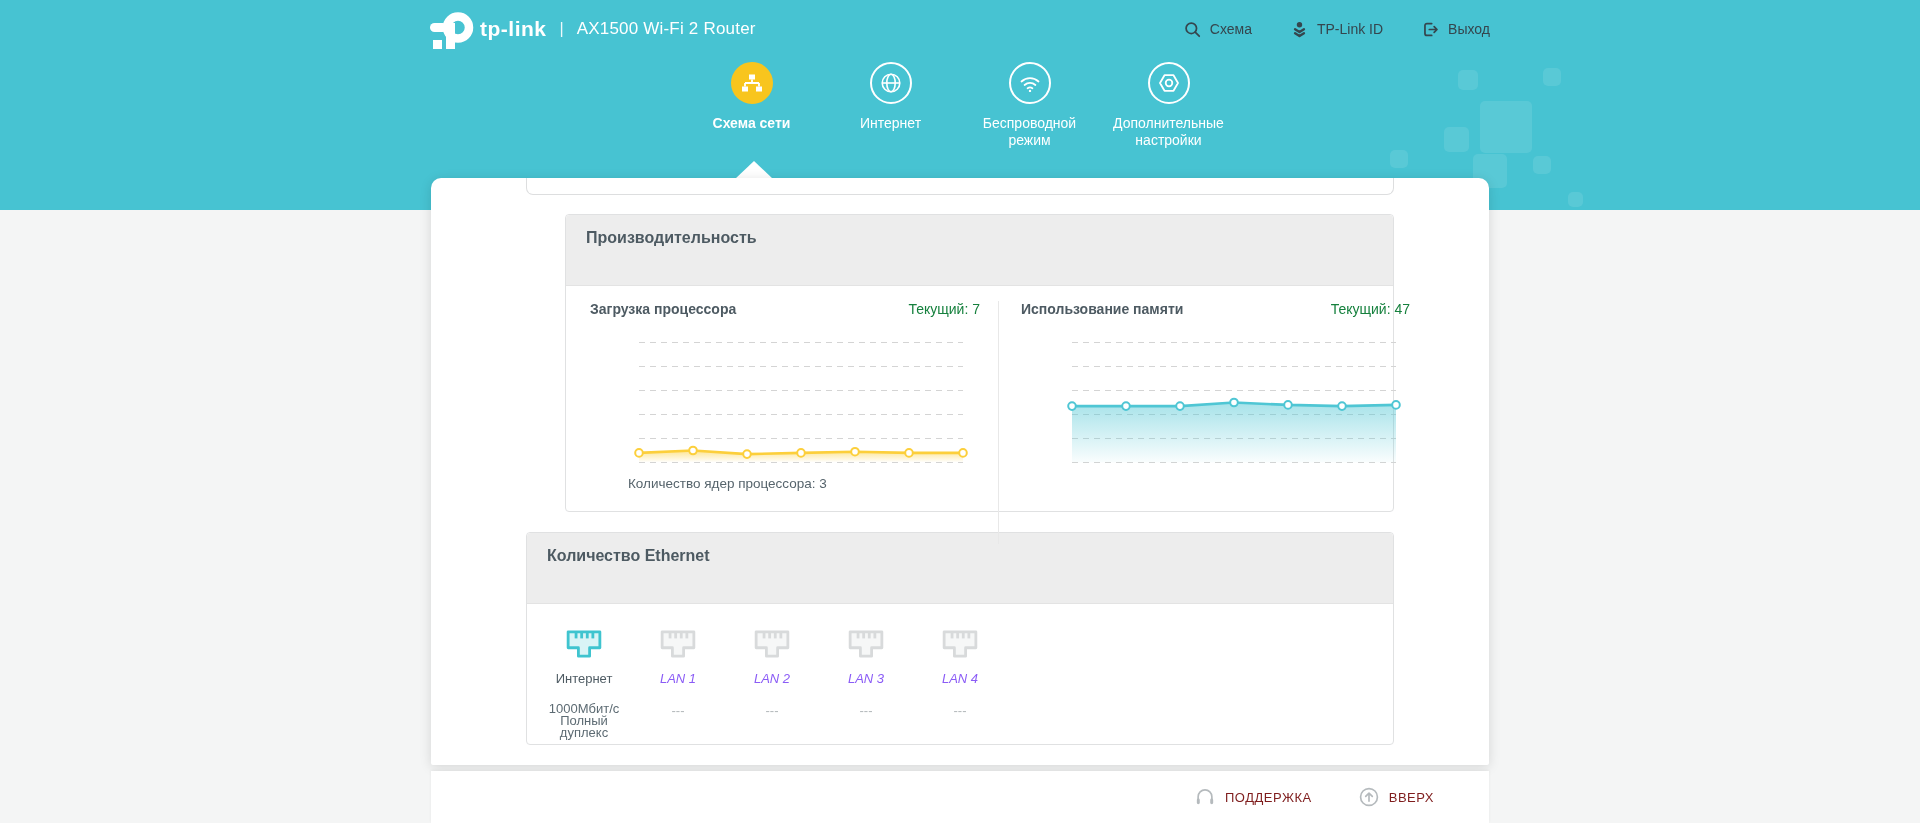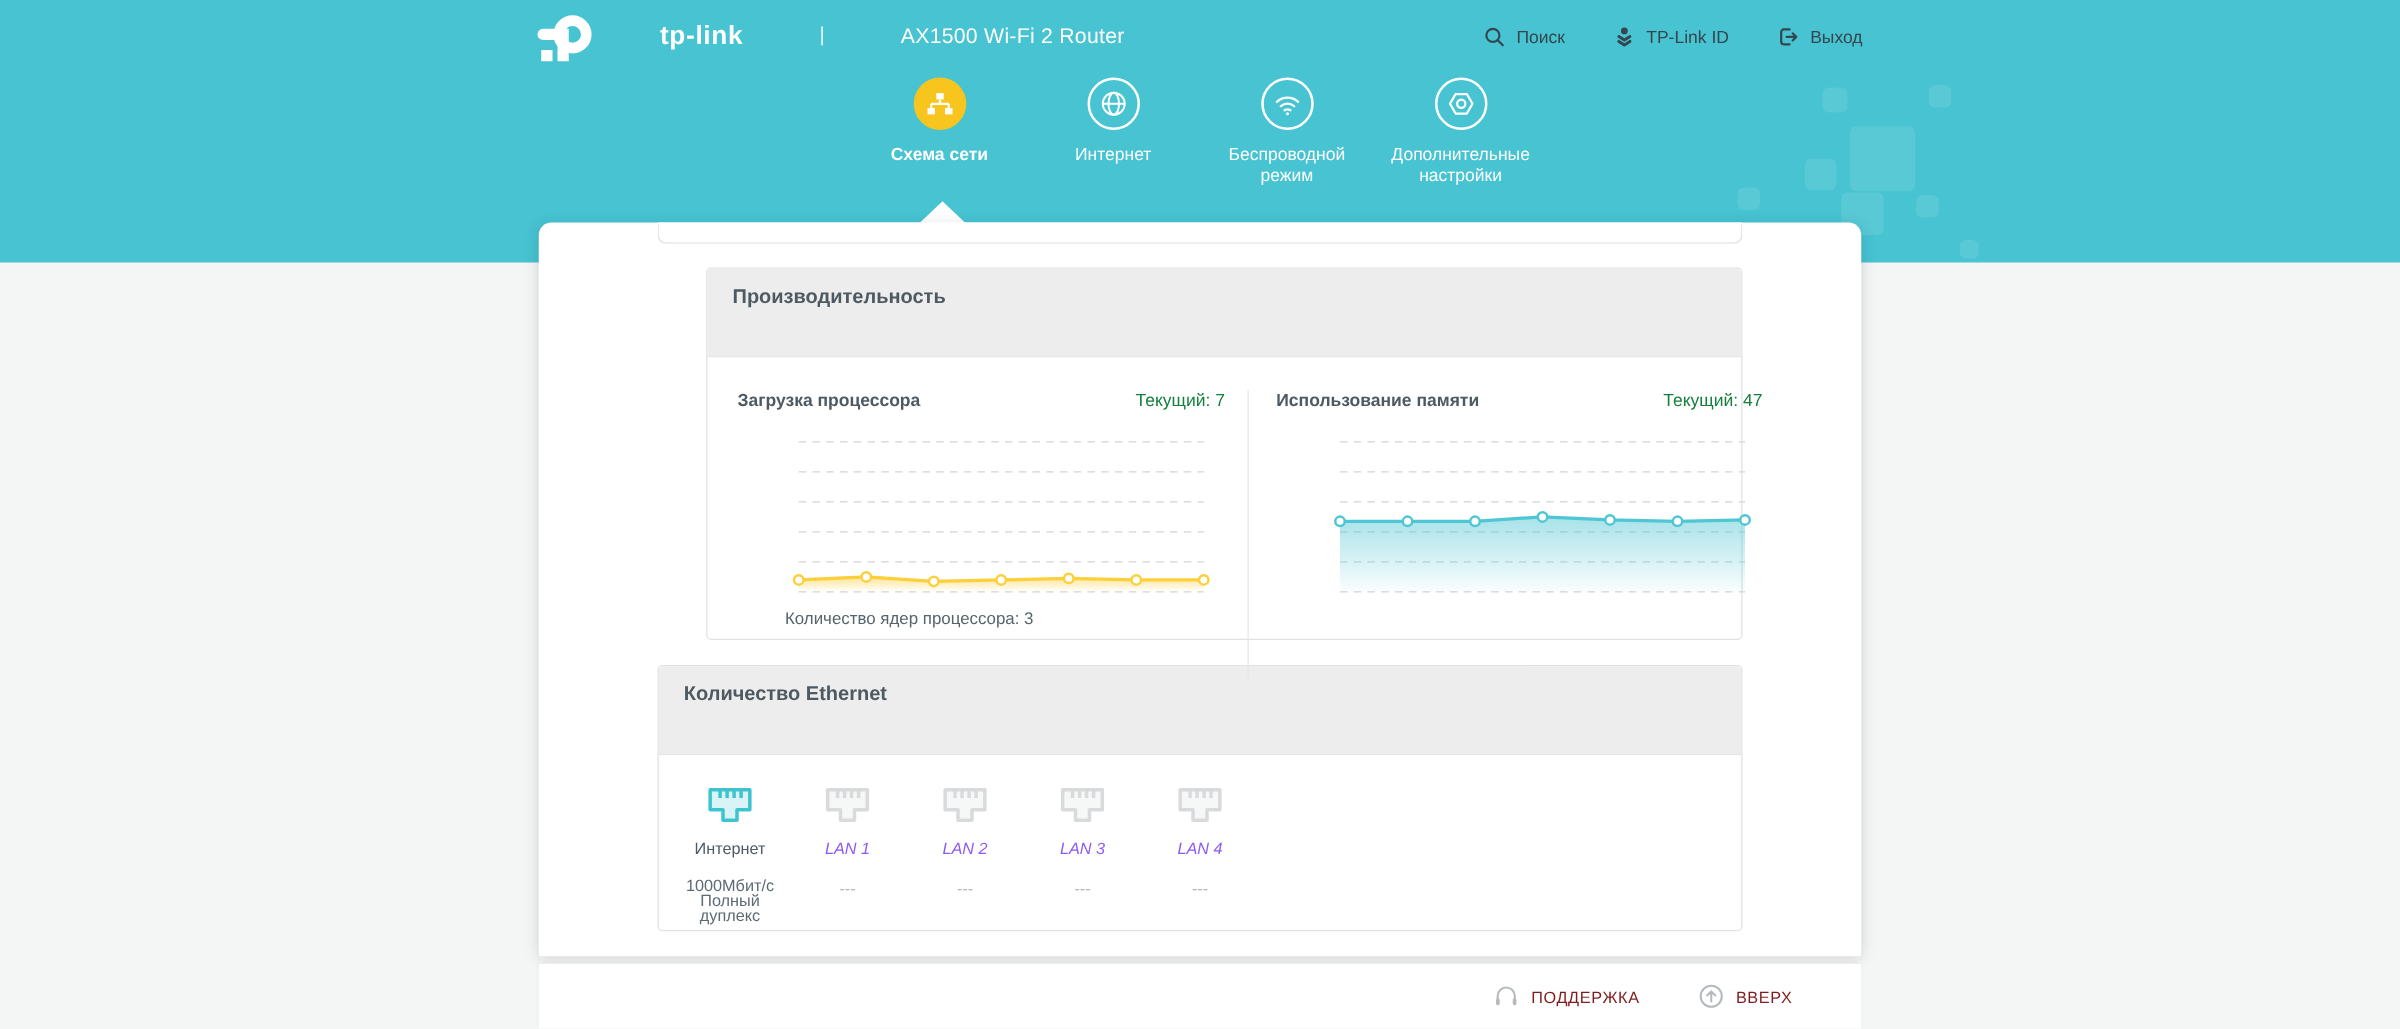--- a/index.html
+++ b/index.html
@@ -4,21 +4,21 @@
 <style>
   * { margin:0; padding:0; box-sizing:border-box; }
   html,body { width:1920px; height:823px; }
   body { font-family:"Liberation Sans", sans-serif; background:#f4f5f5; overflow:hidden; }
   .stage { position:relative; width:1920px; height:823px; }
 
   
   .header { position:absolute; left:0; top:0; width:1920px; height:210px; background:#47c3d2; }
   .deco-sq { position:absolute; background:rgba(255,255,255,0.10); border-radius:5px; }
 
-  .topbar { position:absolute; left:430px; top:0; height:58px; display:flex; align-items:center;gap:48px; }
+  .topbar { position:absolute; left:430px; top:0; height:58px; display:flex; align-items:center; }
   .brand-mark { width:46px; height:42px; margin-top:6px; }
   .brand-text { color:#fff; font-size:21px; font-weight:bold; letter-spacing:0.5px; margin-left:4px; }
   .brand-sep { color:rgba(255,255,255,0.9); font-size:16px; margin:0 13px 0 13px; font-weight:300; }
   .product-title { color:#fff; font-size:17px; font-weight:400; letter-spacing:0.2px; }
 
   .quicklinks { position:absolute; right:430px; top:0; height:58px; display:flex; align-items:center; gap:38px; }
   .qlink { display:flex; align-items:center; gap:8px; color:#35464e; font-size:14px; cursor:pointer; }
   .qlink svg { display:block; }
 
   
@@ -35,21 +35,21 @@
   .panel { position:absolute; left:431px; top:178px; width:1058px; height:587px; background:#fff;
            border-radius:10px 10px 2px 2px; box-shadow:0 2px 12px rgba(0,0,0,0.13); padding:0 95px; }
 
   .card-remnant { height:17px; border:1px solid #ddDEDF; border-top:none; border-radius:0 0 7px 7px; background:#fff; }
 
   .card { border:1px solid #e0e1e2; border-radius:4px; background:#fff; }
   .card-header { height:71px; background:#ededed; border-bottom:1px solid #e3e3e3; border-radius:4px 4px 0 0; padding:14px 0 0 20px; }
   .card-title { font-size:16px; font-weight:bold; color:#4d5a62; }
 
   .perf-card { margin-top:19px; height:298px;margin-left:39px; }
-  .perf-body { display:flex; height:258px; padding-top:26px; }
+  .perf-body { display:flex; height:258px; padding-top:15px; }
   .perf-half { width:433px; }
   .perf-half.left { border-right:1px solid #e8e8e8; }
   .chart-titles { display:flex; justify-content:space-between; align-items:baseline; height:20px; }
   .left .chart-titles { padding:0 18px 0 24px; }
   .right .chart-titles { padding:0 22px 0 22px; }
   .chart-name { font-size:14px; font-weight:bold; color:#4d5a62; }
   .chart-current { font-size:14px; color:#15803d; }
   .chart-box { margin:17px 36px 0 73px; width:324px; height:130px; }
   .cores-note { margin:8px 0 0 62px; font-size:13.5px; color:#56646c; }
 
@@ -100,21 +100,21 @@
       <span class="brand-sep">|</span>
       <span class="product-title">AX1500 Wi-Fi 2 Router</span>
     </div>
 
     <div class="quicklinks">
       <div class="qlink">
         <svg width="19" height="19" viewBox="0 0 24 24" fill="none" stroke="#35464e" stroke-width="2.2" stroke-linecap="round">
           <circle cx="10.5" cy="10.5" r="6.6"></circle>
             <path d="M15.4 15.4 L20.5 20.5"></path>
         </svg>
-        <span>Поиск</span>
+        <span>Схема</span>
       </div>
       <div class="qlink">
         <svg width="19" height="19" viewBox="0 0 24 24">
           <circle cx="12" cy="6" r="3.4" fill="#35464e"></circle>
           <path d="M6.4 11.6 L12 15.2 L17.6 11.6" fill="none" stroke="#35464e" stroke-width="3" stroke-linecap="round" stroke-linejoin="round"></path>
           <path d="M6.4 16.6 L12 20.2 L17.6 16.6" fill="none" stroke="#35464e" stroke-width="3" stroke-linecap="round" stroke-linejoin="round"></path>
         </svg>
         <span>TP-Link ID</span>
       </div>
       <div class="qlink">

